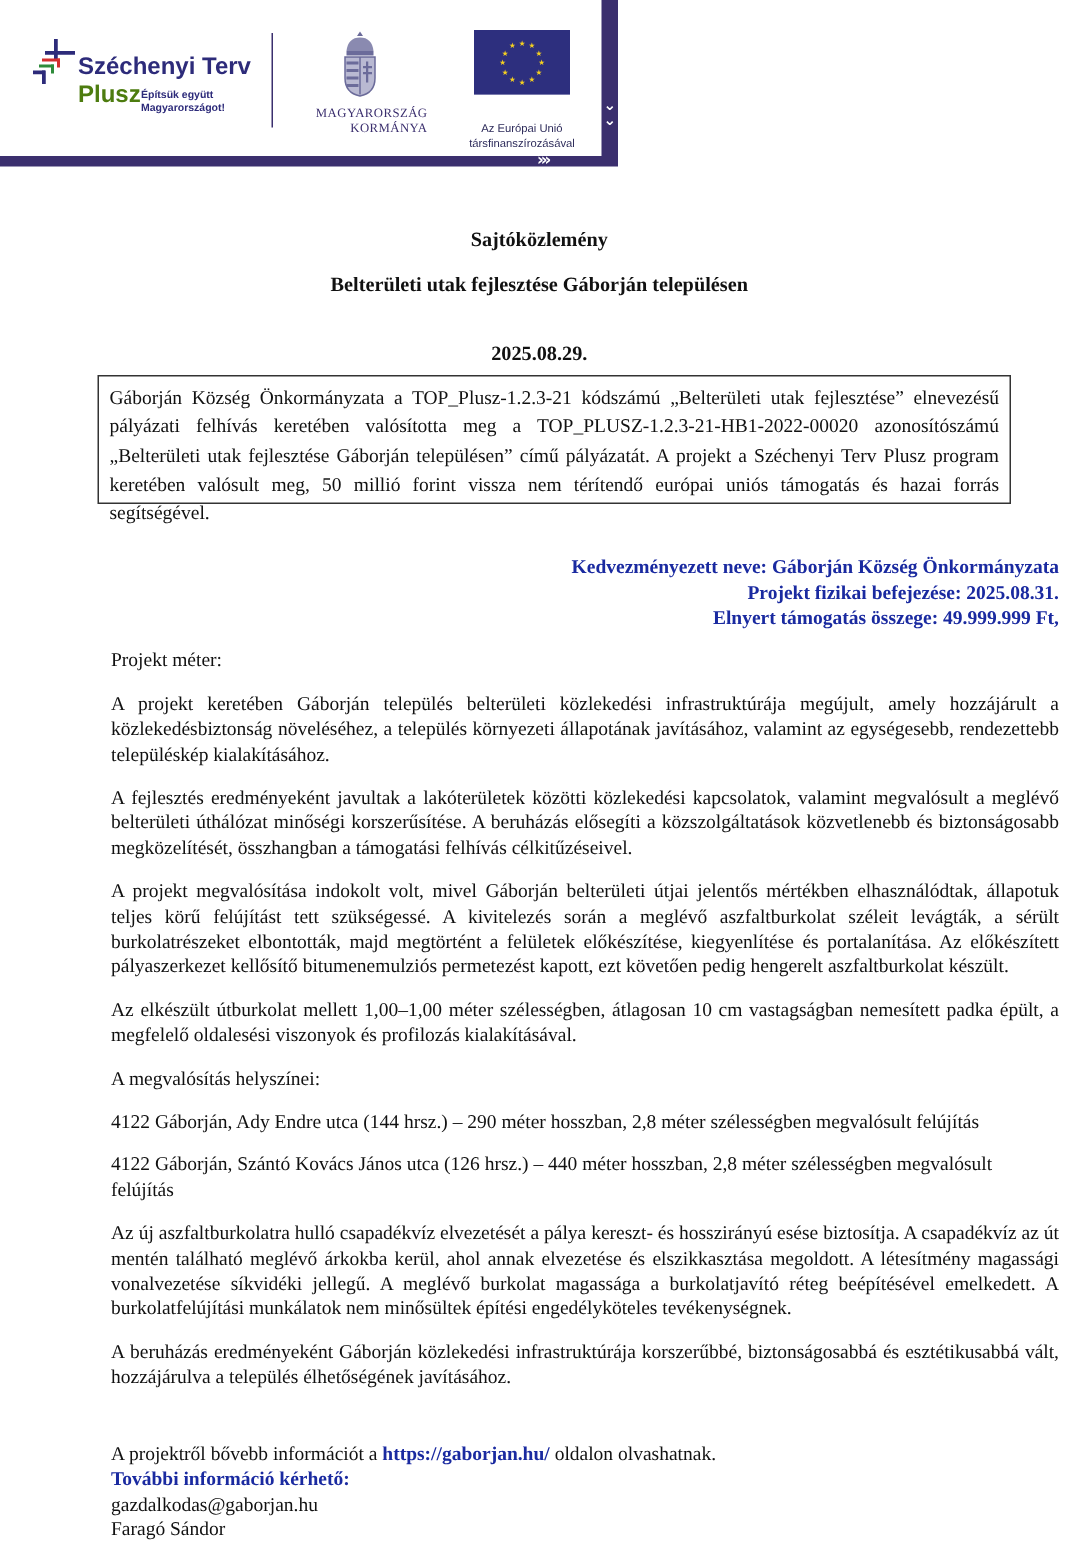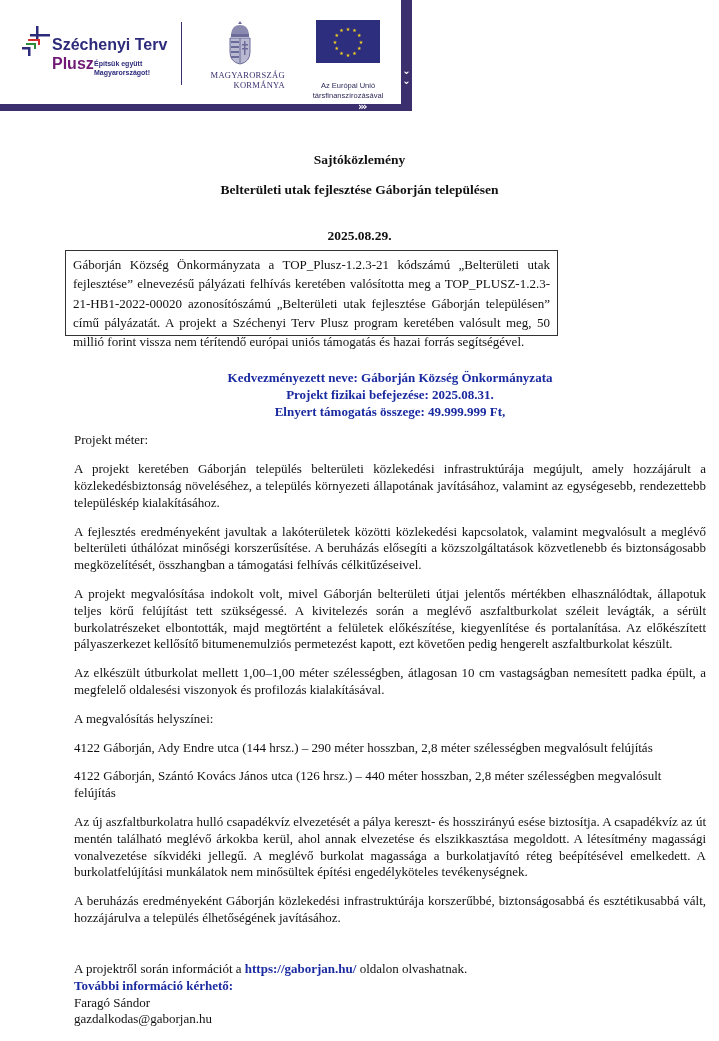--- a/index.html
+++ b/index.html
@@ -7,36 +7,36 @@
          font-family: "Liberation Serif", serif; color: #111; }
   .header { position: absolute; left: 0; top: 0; width: 415px; height: 112px; }
   .frame-right { position: absolute; left: 401px; top: 0; width: 11px; height: 110px; background: #3b2f6e; }
   .frame-bottom { position: absolute; left: 0; top: 104px; width: 412px; height: 7px; background: #3b2f6e; }
   .chev { position: absolute; color: #ffffff; font-family: "DejaVu Sans", sans-serif; font-weight: bold; line-height: 1; }
   .chev-v { left: 401px; top: 66px; width: 11px; font-size: 10px; text-align: center; }
   .chev-h { left: 358px; top: 101px; font-size: 11px; letter-spacing: -2px; }
   .szt { position: absolute; left: 22px; top: 26px; }
   .szt-mark { position: absolute; left: 0; top: 0; width: 30px; height: 30px; }
   .szt-title { position: absolute; left: 30px; top: 10px; white-space: nowrap; font-family: "Liberation Sans", sans-serif; font-weight: bold; color: #2d2b7a; font-size: 16px; line-height: 18px; }
-  .szt-plus { position: absolute; left: 30px; top: 29px; font-family: "Liberation Sans", sans-serif; font-weight: bold; color: #701a75; font-size: 16px; }
+  .szt-plus { position: absolute; left: 30px; top: 29px; font-family: "Liberation Sans", sans-serif; font-weight: bold; color: #4d7c0f; font-size: 16px; }
   .szt-slogan { position: absolute; left: 72px; top: 33px; width: 90px; font-family: "Liberation Sans", sans-serif; font-weight: bold; color: #2d2b7a; font-size: 7px; line-height: 9px; }
   .vdivider { position: absolute; left: 181px; top: 22px; width: 1px; height: 63px; background: #3b2f6e; }
   .gov { position: absolute; left: 195px; top: 20px; width: 90px; text-align: right; }
   .gov-crest { display: block; margin: 0 auto; width: 28px; height: 46px; }
   .gov-name { font-family: "Liberation Serif", serif; font-size: 9px; color: #3b2f6e; line-height: 10px; letter-spacing: 0.3px; margin-top: 4px; }
   .eu { position: absolute; left: 298px; top: 20px; width: 100px; text-align: center; }
   .eu-flag { display: block; margin: 0 auto; width: 64px; height: 43px; background: #2d2f7e; position: relative; }
   .eu-name { font-family: "Liberation Sans", sans-serif; font-size: 7.5px; color: #2d2b5a; line-height: 10px; margin-top: 18px; }
   .center-bold { position: absolute; left: 0; width: 719px; text-align: center; font-weight: bold; font-size: 13.5px; }
-  .summary-box { position: absolute; left: 65px; top: 250px; width: 493px; height: 86px; border: 1px solid #333; box-sizing: border-box; padding: 4px 7px; font-size: 13px; line-height: 19.3px; text-align: justify; }
+  .summary-box { position: absolute; left: 65px; top: 250px; width: 609px; height: 86px; border: 1px solid #333; box-sizing: border-box; padding: 4px 7px; font-size: 13px; line-height: 19.3px; text-align: justify; }
   .summary-box p { margin: 0; }
   .content { position: absolute; left: 74px; top: 370px; width: 632px; font-size: 13px; line-height: 16.8px; text-align: justify; }
   .content p { margin: 0 0 12px 0; }
   .blue-bold { color: #1a2aa0; font-weight: bold; }
-  .blue-lines { margin-bottom: 12px; text-align: center; }
+  .blue-lines { margin-bottom: 12px; text-align: right; }
   .nojust { text-align: left; }
   .link { color: #1a2aa0; font-weight: bold; }
   .contact { position: absolute; left: 74px; top: 961px; font-size: 13px; line-height: 16.8px; }
 </style>
 </head>
 <body>
 
 <div class="header">
   <div class="frame-right"></div>
   <div class="frame-bottom"></div>
@@ -129,18 +129,18 @@
   <p>Az elkészült útburkolat mellett 1,00–1,00 méter szélességben, átlagosan 10 cm vastagságban nemesített padka épült, a megfelelő oldalesési viszonyok és profilozás kialakításával.</p>
   <p class="nojust">A megvalósítás helyszínei:</p>
   <p class="nojust">4122 Gáborján, Ady Endre utca (144 hrsz.) – 290 méter hosszban, 2,8 méter szélességben megvalósult felújítás</p>
   <p class="nojust">4122 Gáborján, Szántó Kovács János utca (126 hrsz.) – 440 méter hosszban, 2,8 méter szélességben megvalósult felújítás</p>
   <p>Az új aszfaltburkolatra hulló csapadékvíz elvezetését a pálya kereszt- és hosszirányú esése biztosítja. A csapadékvíz az út mentén található meglévő árkokba kerül, ahol annak elvezetése és elszikkasztása megoldott. A létesítmény magassági vonalvezetése síkvidéki jellegű. A meglévő burkolat magassága a burkolatjavító réteg beépítésével emelkedett. A burkolatfelújítási munkálatok nem minősültek építési engedélyköteles tevékenységnek.</p>
   <p>A beruházás eredményeként Gáborján közlekedési infrastruktúrája korszerűbbé, biztonságosabbá és esztétikusabbá vált, hozzájárulva a település élhetőségének javításához.</p>
 </div>
 
 <div class="contact">
   <div>
-    <span>A projektről során információt a </span><span class="link">https://gaborjan.hu/</span><span> oldalon olvashatnak.</span>
+    <span>A projektről bővebb információt a </span><span class="link">https://gaborjan.hu/</span><span> oldalon olvashatnak.</span>
   </div>
   <div class="blue-bold">További információ kérhető:</div>
+  <div>gazdalkodas@gaborjan.hu</div>
   <div>Faragó Sándor</div>
-  <div>gazdalkodas@gaborjan.hu</div>
 </div>
 
 </body></html>

